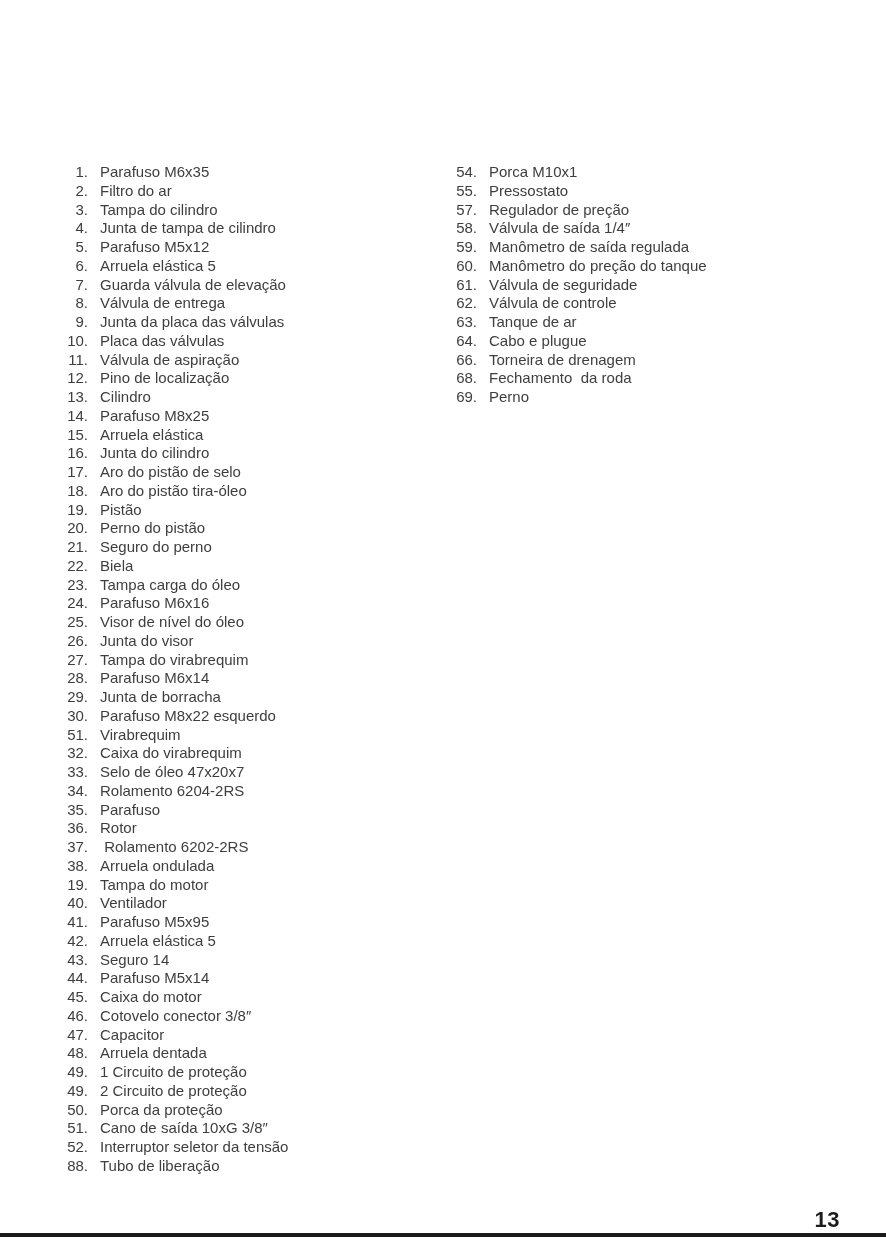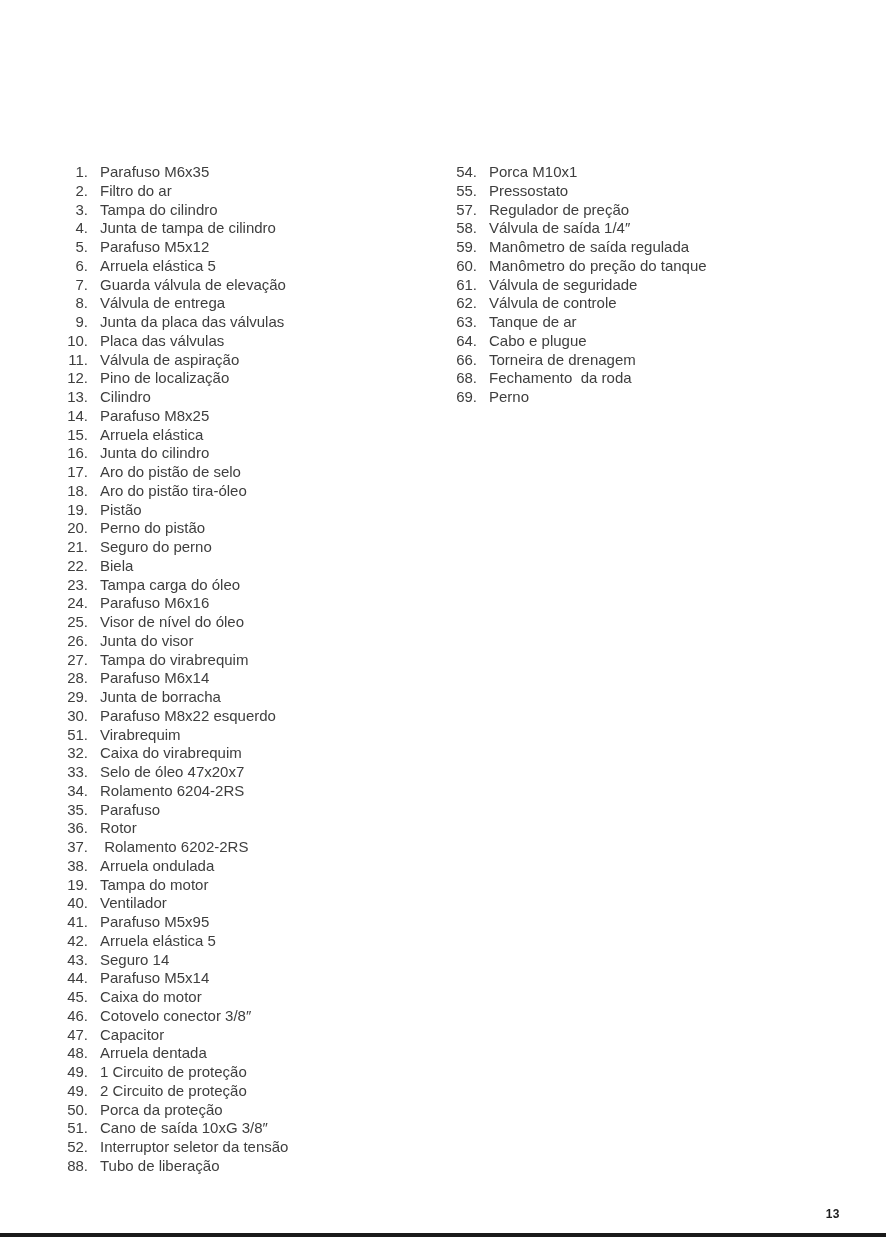--- a/index.html
+++ b/index.html
@@ -35,21 +35,21 @@
     white-space: pre;
   }
   .label {
     margin-left: 12px;
     white-space: pre;
   }
   .page-number {
     position: absolute;
     top: 1207px;
     right: 46px;
-    font-size: 12px;
+    font-size: 22px;
     font-weight: bold;
     color: #1c1c1c;
     letter-spacing: 0.5px;
   }
   .bottom-rule {
     position: absolute;
     left: 0;
     top: 1233px;
     width: 886px;
     height: 4px;

